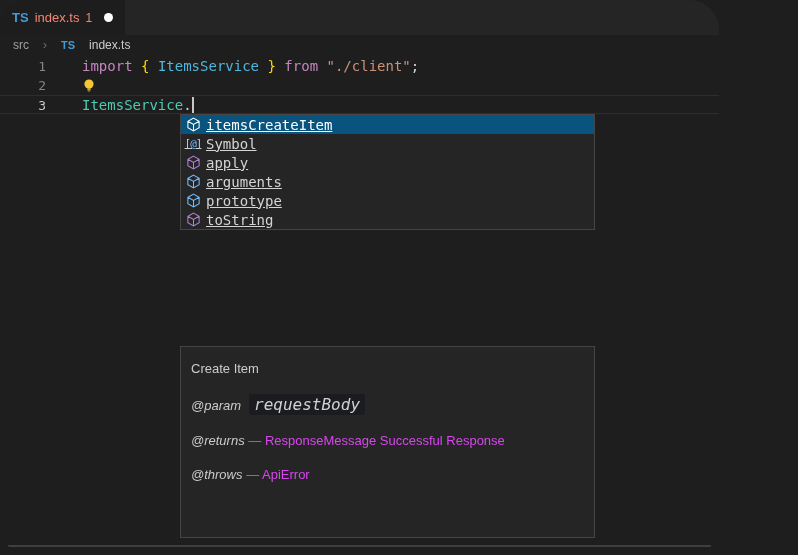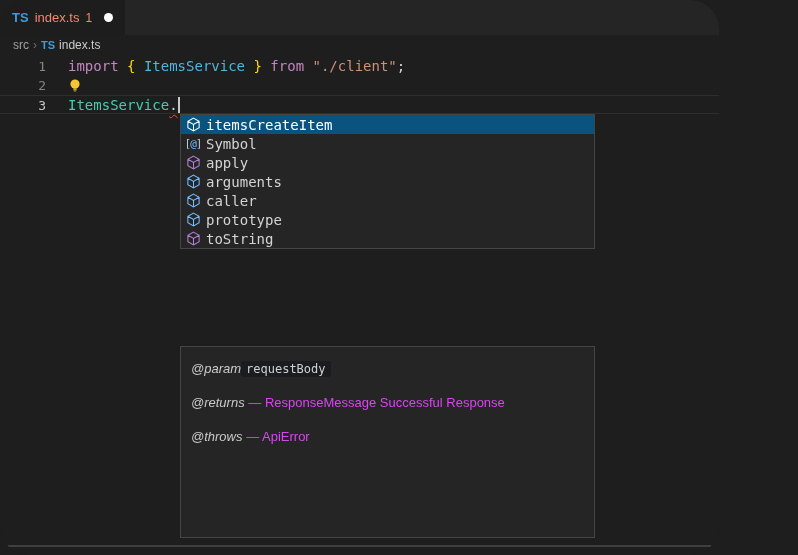--- a/index.html
+++ b/index.html
@@ -10,71 +10,71 @@
   
   .tabbar { position:absolute; left:0; top:0; width:100%; height:35px; background:#252526; display:flex; }
   .tab { display:flex; align-items:center; gap:6px; padding:0 12px; height:35px; background:#1d1d1d; }
   .ts-icon { color:#3f9bd8; font-weight:bold; font-size:13px; font-family:"Liberation Sans",sans-serif; }
   .tab-label { color:#f48771; font-size:13px; font-family:"Liberation Sans",sans-serif; }
   .tab-badge { color:#f48771; font-size:12px; font-family:"Liberation Sans",sans-serif; }
   .dirty-dot { width:9px; height:9px; border-radius:50%; background:#ffffff; margin-left:6px; }
 
   
   .breadcrumb { position:absolute; left:0; top:35px; width:100%; height:20px; background:#1e1e1e;
-                display:flex; align-items:center; padding-left:13px; gap:4px;
+                display:flex; align-items:center; padding-left:13px; gap:14px;
                 font-family:"Liberation Sans",sans-serif; font-size:12px; color:#a0a0a0; }
   .crumb-sep { color:#6e6e6e; font-size:12px; }
   .ts-icon.small { font-size:11px; }
   .crumb-file { color:#cccccc; }
 
   
   .editor { position:absolute; left:0; top:55px; width:100%; bottom:0; padding-top:2px;
             font-size:14px; line-height:19px; }
   .code-line { display:flex; height:19px; }
   .code-line.current { border-top:1px solid #2e2e2e; border-bottom:1px solid #2e2e2e; }
   .gutter { width:46px; flex:none; text-align:right; color:#858585; font-size:13px; }
   .code-line.current .gutter { color:#c6c6c6; }
-  .code { margin-left:22px; white-space:pre; color:#d4d4d4; }
+  .code { margin-left:36px; white-space:pre; color:#d4d4d4; }
   .tk-kw    { color:#C586C0; }
   .tk-brace { color:#FFD700; }
   .tk-imp   { color:#4fb6dc; }
   .tk-type  { color:#4EC9B0; }
   .tk-str   { color:#CE9178; }
   .tk-pln   { color:#d4d4d4; }
   .tk-err   { color:#d4d4d4; text-decoration-line:underline; text-decoration-style:wavy;
               text-decoration-color:#f14c4c; text-decoration-thickness:1px; text-underline-offset:4px; }
   .cursor { display:inline-block; width:2px; height:16px; background:#c8c8c8; vertical-align:-3px; }
   .bulb { display:inline-block; vertical-align:-3px; }
 
   
   .suggest { position:absolute; left:180px; top:114px; width:415px; background:#252526;
              border:1px solid #454545; z-index:5; }
   .srow { display:flex; align-items:center; height:19px; padding-left:4px; gap:5px;
-          color:#d4d4d4; font-size:14px; }
+          color:#d4d4d4; font-size:14px;text-decoration:underline; }
   .srow.selected { background:#08547f; color:#ffffff; }
   .kicon { width:16px; height:16px; flex:none; display:flex; align-items:center; justify-content:center; }
   .kicon svg { display:block; }
   .cube-method { stroke:#B180D7; }
   .cube-field  { stroke:#75BEFF; }
   .srow.selected .cube-method, .srow.selected .cube-field { stroke:#ffffff; }
   .sym-txt { font-size:11px; color:#c8c8c8; letter-spacing:-1px; }
   .sym-txt b { color:#75BEFF; font-weight:normal; }
 
   
   .docs { position:absolute; left:180px; top:346px; width:415px; height:192px; background:#252526;
           border:1px solid #454545; z-index:5; overflow:hidden; }
   .sig { position:relative; color:#979797; font-size:14px; line-height:20px;
          padding:6px 26px 6px 10px; word-break:break-all; white-space:pre-wrap; }
   .docs-close { position:absolute; top:5px; right:9px; color:#c5c5c5; font-size:14px;
                 font-family:"Liberation Sans",sans-serif; cursor:pointer; line-height:14px; }
   .docbody { padding:14px 10px 0 10px; font-family:"Liberation Sans",sans-serif; font-size:13px; color:#cccccc; }
   .docbody .block { margin-bottom:19px; }
   .tag { font-style:italic; color:#cccccc;text-align:center; }
-  .chip { font-family:"DejaVu Sans Mono",monospace; font-size:12px; background:#1a1c1f;
-          color:#d0d0d0; padding:1px 5px; border-radius:3px; margin-left:0; }
+  .chip { font-family:"DejaVu Sans Mono",monospace; font-size:16px; background:#1a1c1f;
+          color:#d0d0d0; padding:1px 5px; border-radius:3px; margin-left:8px;font-style:italic; }
   .dash-text { color:#d946ef; }
 
   .sash { position:absolute; left:0; top:545px; width:798px; height:2px; background:#3f3f3f; }
 </style>
 </head>
 <body>
 
 <div class="window">
 
   <div class="tabbar">
@@ -142,42 +142,35 @@
           </svg>
         </span>
         <span>arguments</span>
       </div>
       <div class="srow">
         <span class="kicon">
           <svg width="15" height="15" viewBox="0 0 16 16">
             <path d="M8 1.2 L14 4.6 V11.4 L8 14.8 L2 11.4 V4.6 Z M2 4.6 L8 8 L14 4.6 M8 8 V14.8" fill="none" stroke-width="1.1" class="cube-field"></path>
           </svg>
         </span>
-        <span>caller</span>
-      </div>
-      <div class="srow">
-        <span class="kicon">
-          <svg width="15" height="15" viewBox="0 0 16 16">
-            <path d="M8 1.2 L14 4.6 V11.4 L8 14.8 L2 11.4 V4.6 Z M2 4.6 L8 8 L14 4.6 M8 8 V14.8" fill="none" stroke-width="1.1" class="cube-field"></path>
-          </svg>
-        </span>
         <span>prototype</span>
       </div>
       <div class="srow">
         <span class="kicon">
           <svg width="15" height="15" viewBox="0 0 16 16">
             <path d="M8 1.2 L14 4.6 V11.4 L8 14.8 L2 11.4 V4.6 Z M2 4.6 L8 8 L14 4.6 M8 8 V14.8" fill="none" stroke-width="1.1" class="cube-method"></path>
           </svg>
         </span>
         <span>toString</span>
       </div>
     </div>
 
   <div class="docs">
     <div class="docbody">
+      <div class="block">Create Item</div>
       <div class="block"><span class="tag">@param</span><span class="chip">requestBody</span></div>
       <div class="block"><span class="tag">@returns</span> <span class="dash-text">— ResponseMessage Successful Response</span></div>
       <div class="block"><span class="tag">@throws</span> <span class="dash-text">— ApiError</span></div>
     </div>
   </div>
 
   <div class="sash"></div>
 </div>
 
 </body></html>

